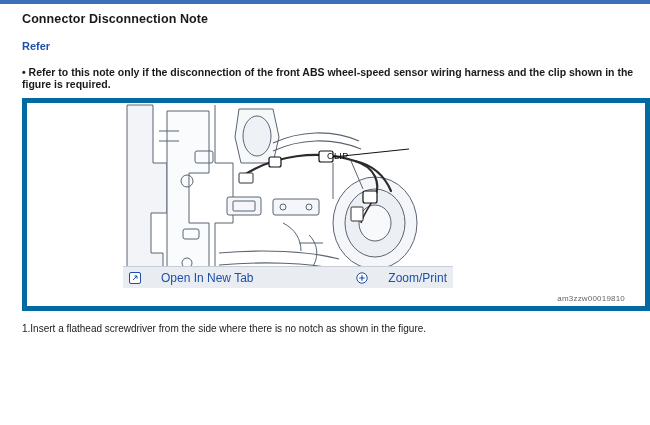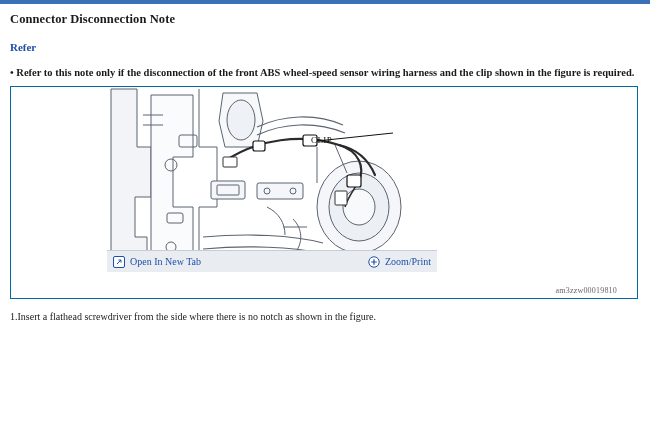--- a/index.html
+++ b/index.html
@@ -14,23 +14,22 @@
     font-family: "Liberation Sans", sans-serif;
     color: #1a1a1a;
     position: relative;
   }
   .topbar {
     height: 4px;
     background: #3b6fb6;
     width: 100%;
   }
   .page {
-    padding: 6px 10px 0 10px;
+    padding: 6px 10px 0 22px;
     box-sizing: border-box;
-    font-family: Liberation Serif, serif;
   }
   .h-section {
     font-size: 12.5px;
     font-weight: bold;
     color: #1a1a1a;
     margin: 2px 0 14px 0;
     letter-spacing: 0.1px;
   }
   .para {
     font-size: 11px;
@@ -54,21 +53,21 @@
     color: #1f4fa8;
     margin: 0 0 14px 0;
   }
   .note-body {
     font-size: 10.5px;
     font-weight: bold;
     color: #1a1a1a;
     margin: 0 0 8px 0;
   }
   .figure-box {
-    border: 1px solid #0369a1;
+    border: 5px solid #0369a1;
     background: #ffffff;
     width: 628px;
     height: 213px;
     box-sizing: border-box;
     position: relative;
     margin-bottom: 2px;
   }
   .fig-inner {
     position: absolute;
     left: 96px;
@@ -87,22 +86,22 @@
     border-top: 1px solid #c6cdd6;
     display: flex;
     align-items: center;
     justify-content: space-between;
     box-sizing: border-box;
     padding: 0 6px;
   }
   .tool-btn {
     display: flex;
     align-items: center;
-    gap: 5px;
-    font-size: 10px;
+    gap: 20px;
+    font-size: 12px;
     color: #1f4fa8;
     cursor: pointer;
     line-height: 1;
   }
   .tool-ico {
     width: 12px;
     height: 12px;
     display: inline-block;
   }
   .fig-id {

